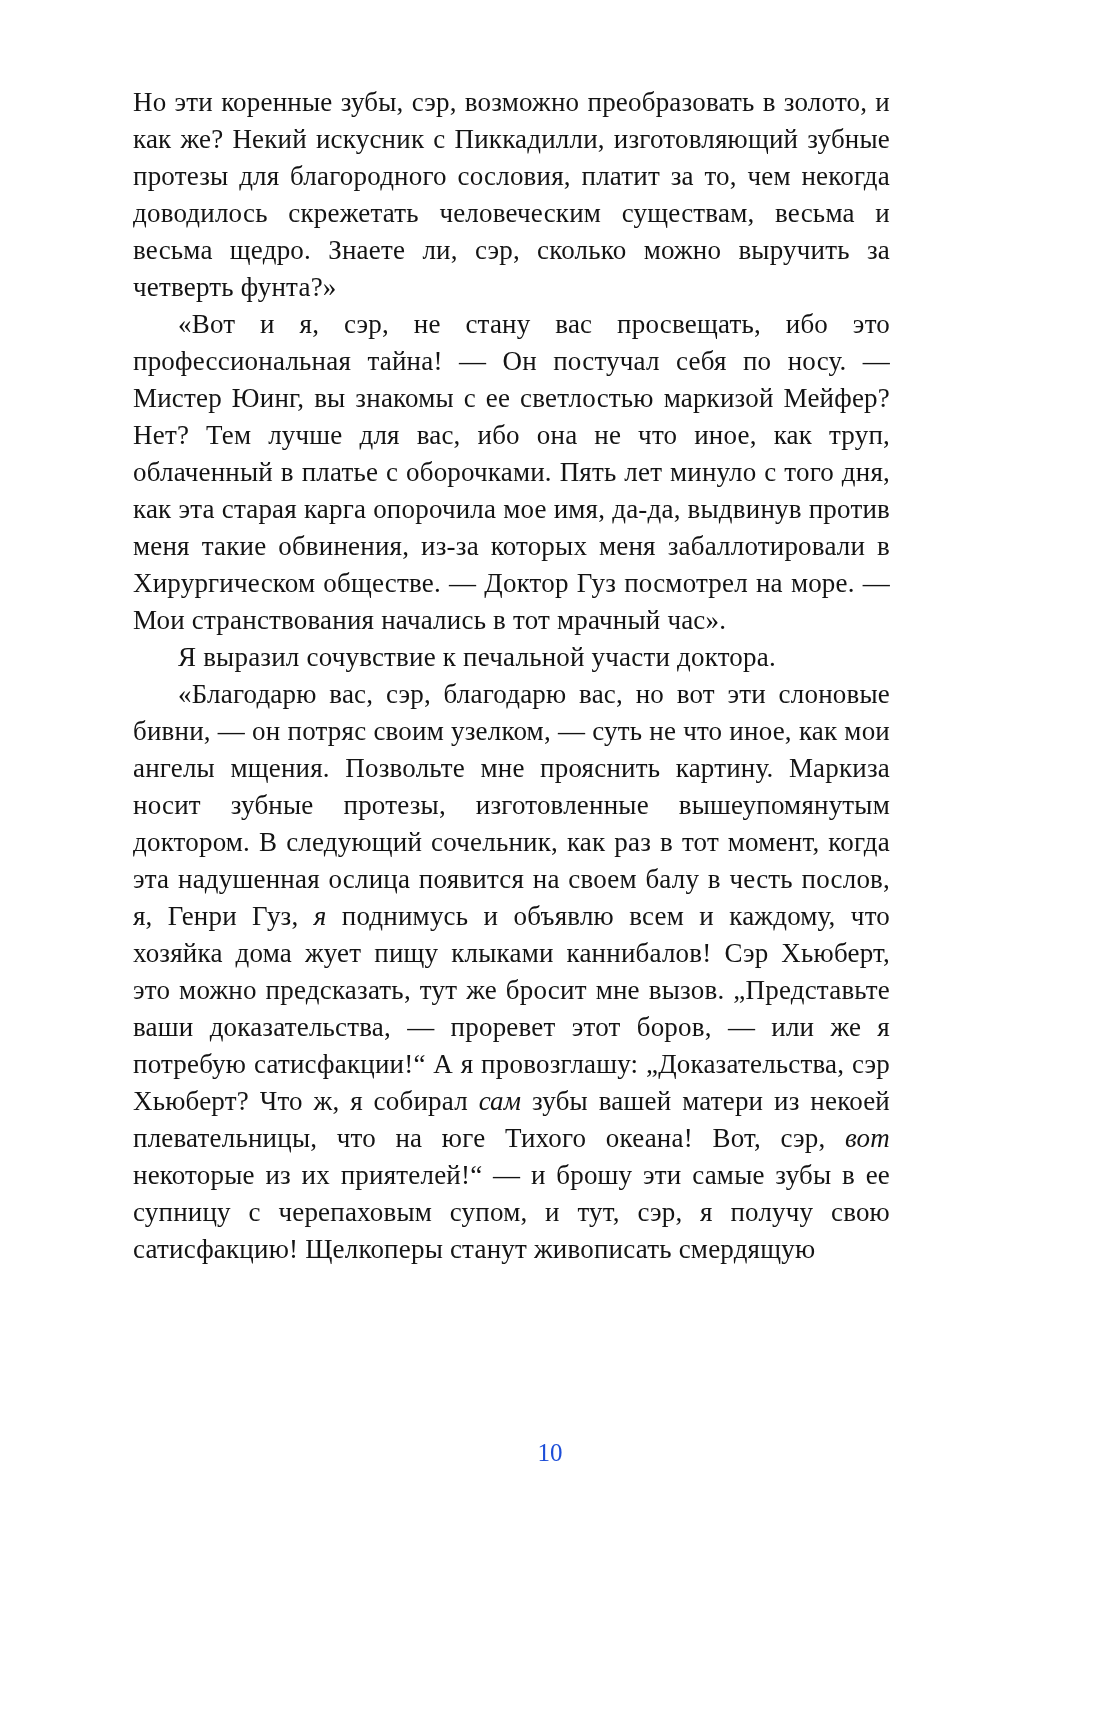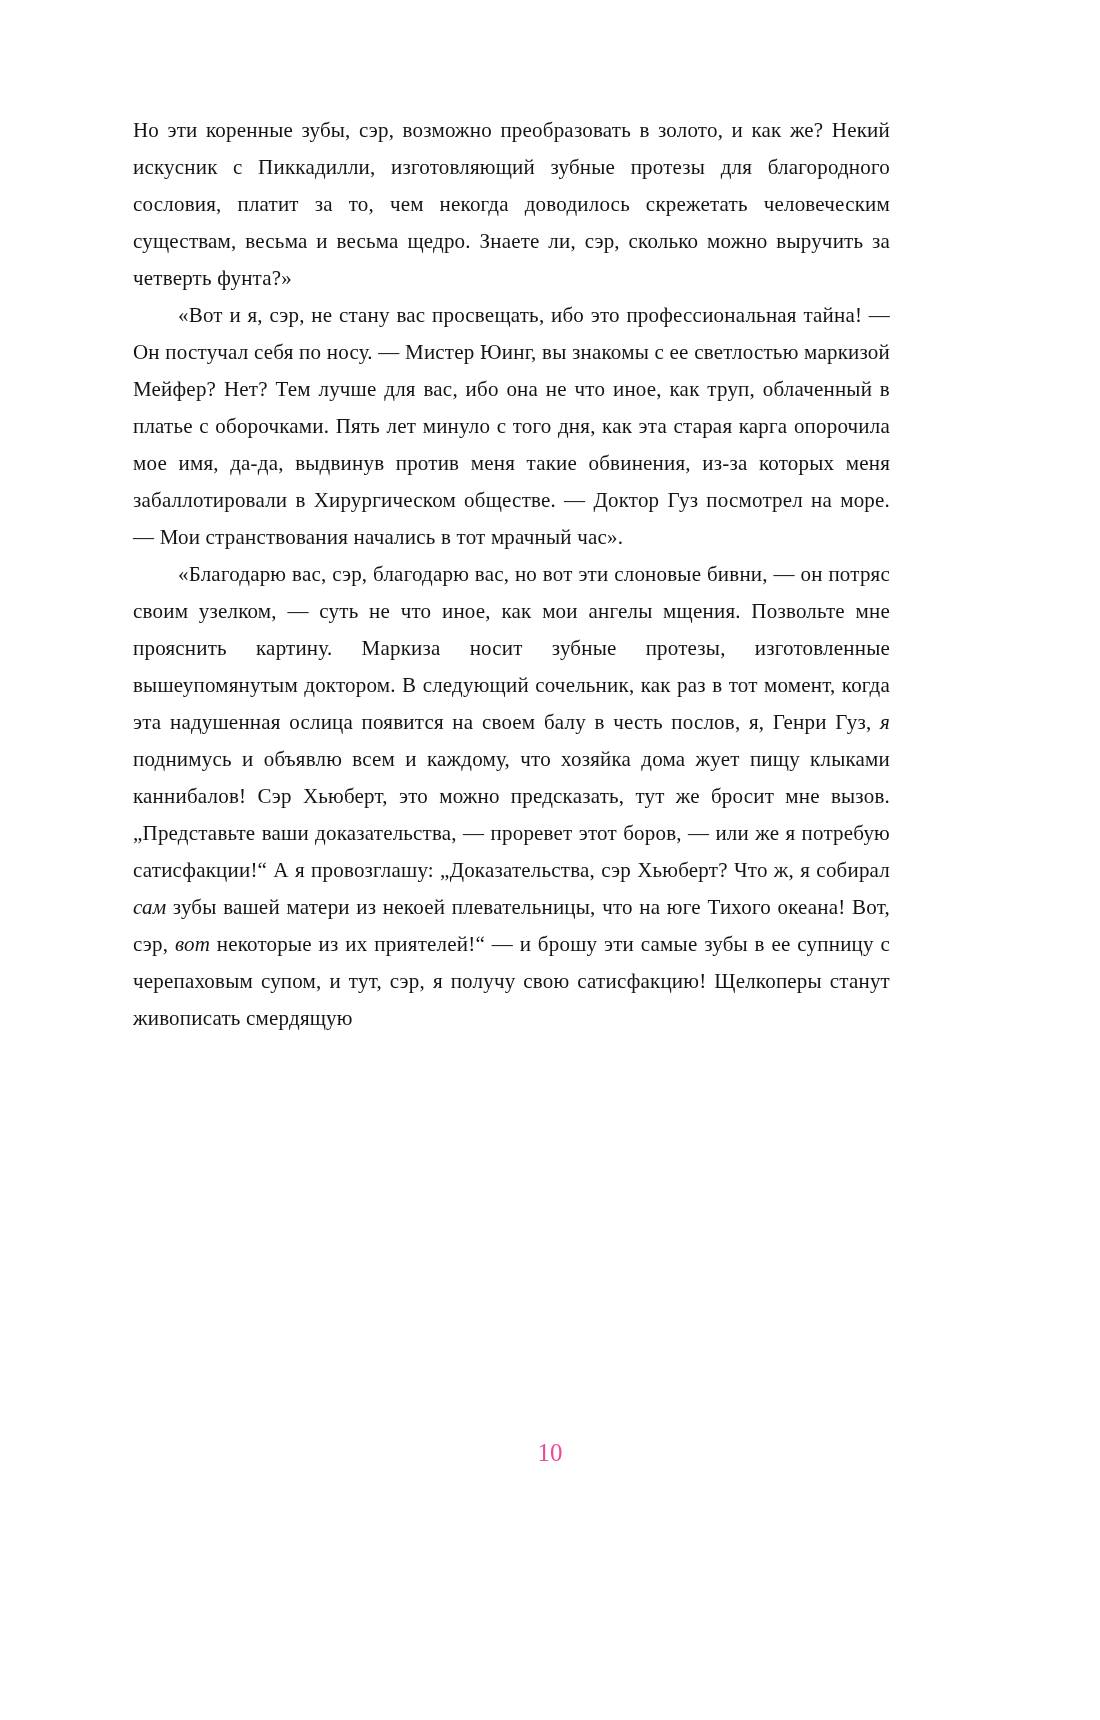--- a/index.html
+++ b/index.html
@@ -18,51 +18,51 @@
   .page {
     position: absolute;
     inset: 0;
     background: #ffffff;
   }
   .text-block {
     position: absolute;
     left: 133px;
     top: 84px;
     width: 757px;
-    font-size: 21px;
+    font-size: 27px;
     line-height: 37px;
     text-align: justify;
     letter-spacing: 0.2px;
-    margin-top: 28px;
   }
   .text-block p {
     margin: 0;
     padding: 0;
     text-indent: 45px;
   }
   .text-block p.no-indent {
     text-indent: 0;
   }
   .text-block em {
     font-style: italic;
   }
   .page-number {
     position: absolute;
     top: 1438px;
     left: 0;
     width: 100%;
     text-align: center;
     font-size: 25px;
     line-height: 30px;
-    color: #ec4899;
+    color: #1d4ed8;
   }
 </style>
 </head>
 <body>
 
 <div class="page">
   <div class="text-block" id="text-block">
       <p class="no-indent"><span>Но эти коренные зубы, сэр, возможно преобразовать в золото, и как же? Некий искусник с Пиккадилли, изготовляющий зубные протезы для благородного сословия, платит за то, чем некогда доводилось скрежетать человеческим существам, весьма и весьма щедро. Знаете ли, сэр, сколько можно выручить за четверть фунта?»</span></p>
       <p><span>«Вот и я, сэр, не стану вас просвещать, ибо это профессиональная тайна! — Он постучал себя по носу. — Мистер Юинг, вы знакомы с ее светлостью маркизой Мейфер? Нет? Тем лучше для вас, ибо она не что иное, как труп, облаченный в платье с оборочками. Пять лет минуло с того дня, как эта старая карга опорочила мое имя, да-да, выдвинув против меня такие обвинения, из-за которых меня забаллотировали в Хирургическом обществе. — Доктор Гуз посмотрел на море. — Мои странствования начались в тот мрачный час».</span></p>
+      <p><span>Я выразил сочувствие к печальной участи доктора.</span></p>
       <p><span>«Благодарю вас, сэр, благодарю вас, но вот эти слоновые бивни, — он потряс своим узелком, — суть не что иное, как мои ангелы мщения. Позвольте мне прояснить картину. Маркиза носит зубные протезы, изготовленные вышеупомянутым доктором. В следующий сочельник, как раз в тот момент, когда эта надушенная ослица появится на своем балу в честь послов, я, Генри Гуз, </span><em>я</em><span> поднимусь и объявлю всем и каждому, что хозяйка дома жует пищу клыками каннибалов! Сэр Хьюберт, это можно предсказать, тут же бросит мне вызов. „Представьте ваши доказательства, — проревет этот боров, — или же я потребую сатисфакции!“ А я провозглашу: „Доказательства, сэр Хьюберт? Что ж, я собирал </span><em>сам</em><span> зубы вашей матери из некоей плевательницы, что на юге Тихого океана! Вот, сэр, </span><em>вот</em><span> некоторые из их приятелей!“ — и брошу эти самые зубы в ее супницу с черепаховым супом, и тут, сэр, я получу свою сатисфакцию! Щелкоперы станут живописать смердящую</span></p>
     </div>
   <div class="page-number">10</div>
 </div>
 
 </body></html>

